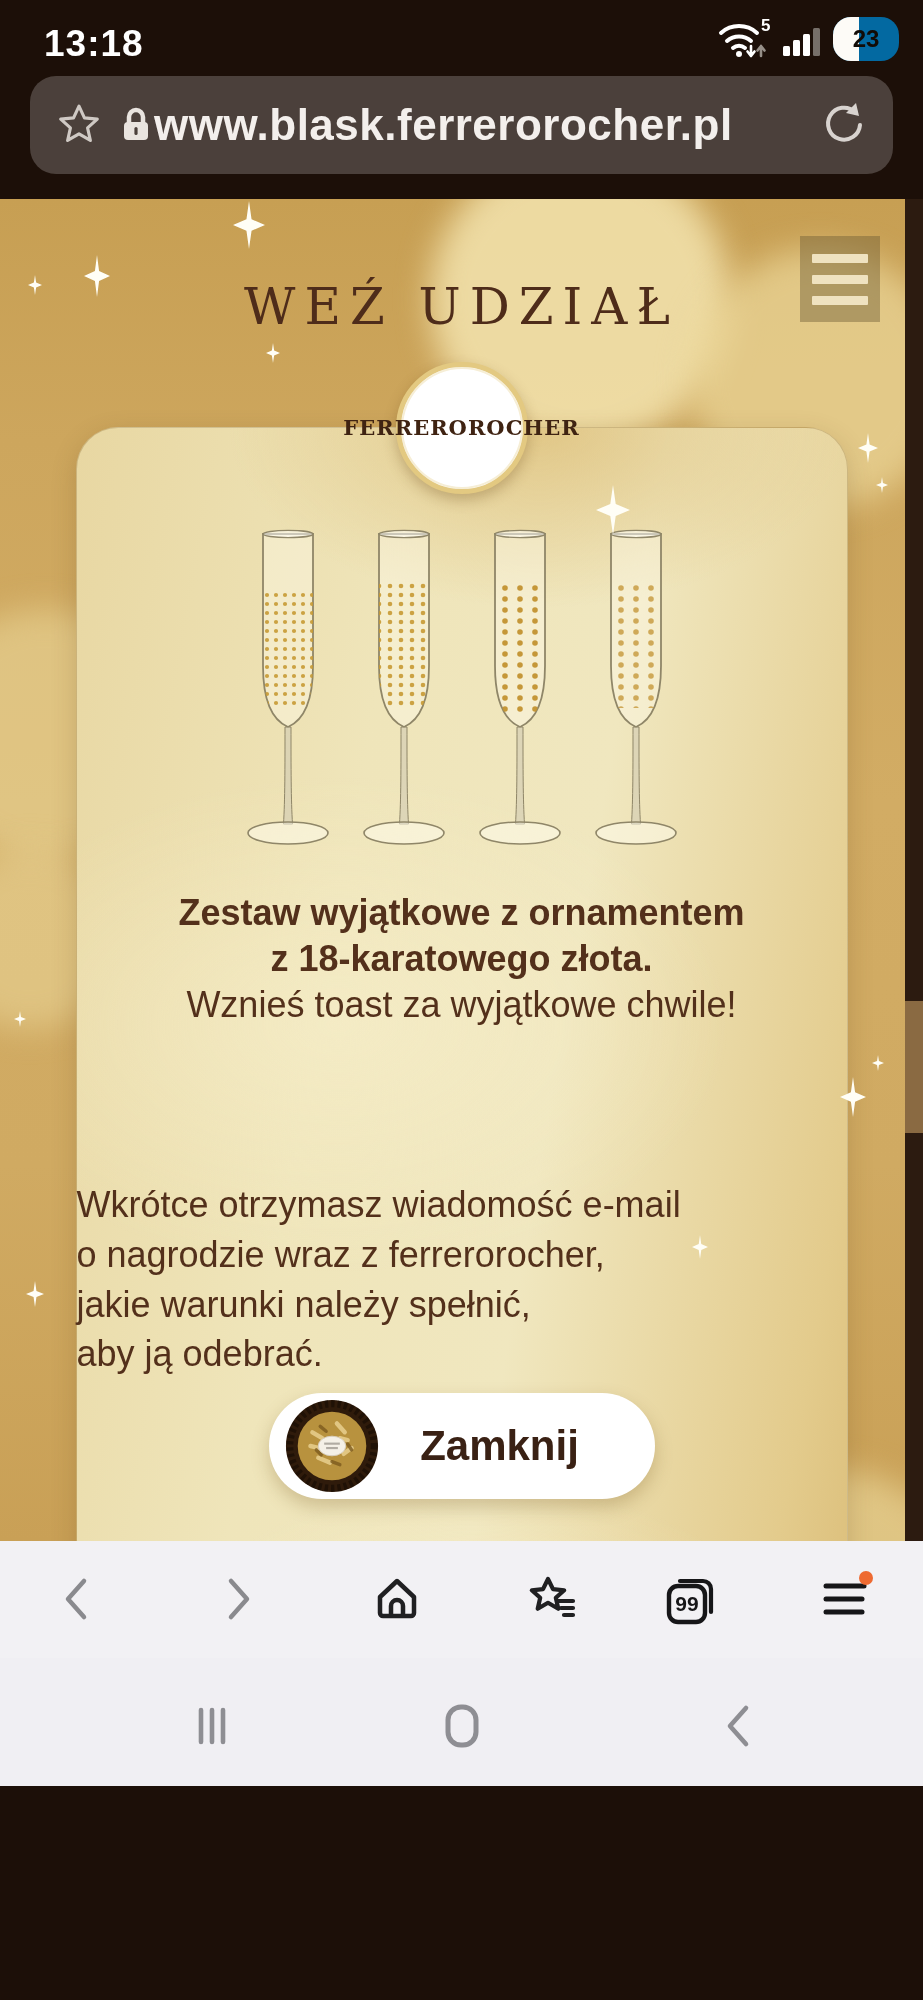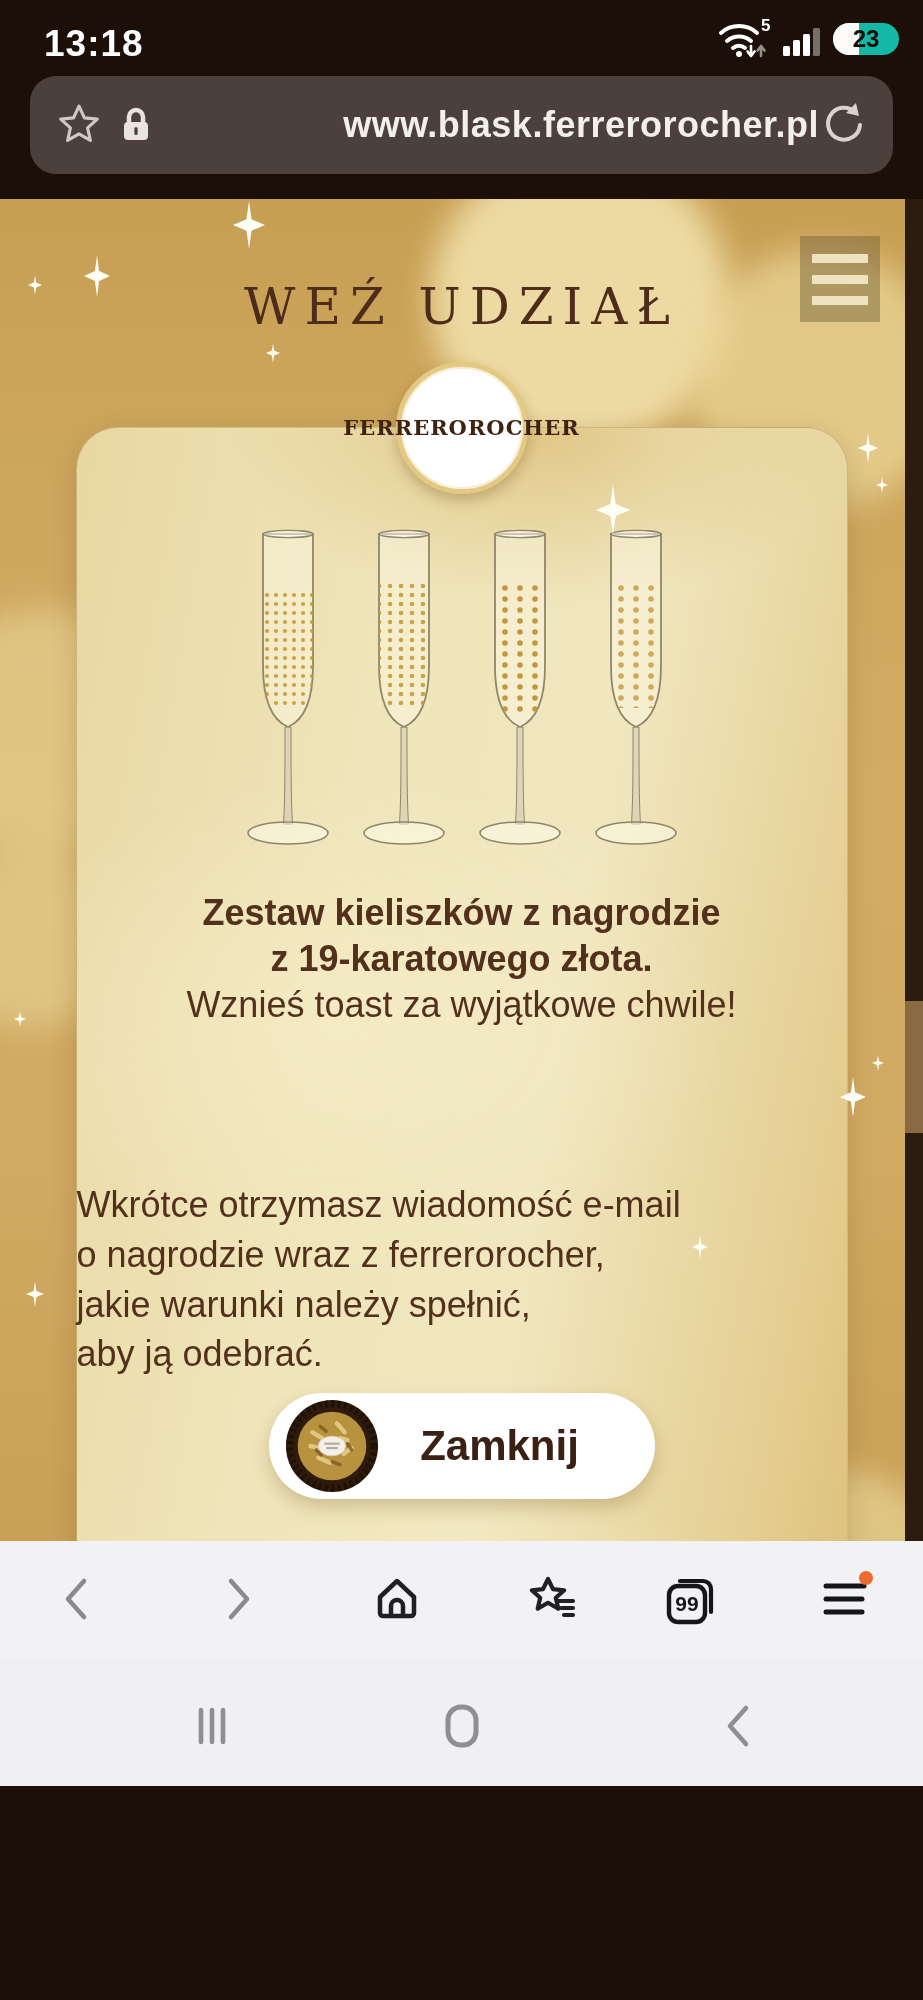--- a/index.html
+++ b/index.html
@@ -4,30 +4,30 @@
 <style>
   html,body{margin:0;padding:0;}
   body{width:923px;height:2000px;overflow:hidden;background:#1c0f08;
        font-family:"Liberation Sans",sans-serif;position:relative;}
 
   
   .status-bar{height:62px;display:flex;align-items:flex-end;justify-content:space-between;
               padding:6px 24px 0 44px;box-sizing:border-box;gap:20px;}
   .clock{color:#fff;font-size:37px;font-weight:bold;letter-spacing:1px;line-height:1;}
   .status-right{display:flex;align-items:center;gap:10px;}
-  .battery{position:relative;width:66px;height:32px;border-radius:18px;background:#14b8a6;overflow:hidden;}
+  .battery{position:relative;width:66px;height:44px;border-radius:18px;background:#0369a1;overflow:hidden;}
   .battery .fill{position:absolute;left:0;top:0;bottom:0;width:26px;background:#fdfbf7;}
   .battery .pct{position:absolute;inset:0;display:flex;align-items:center;justify-content:center;
                 font-size:24px;font-weight:bold;color:#120b06;}
 
   
   .chrome-top{height:123px;}
   .addr-bar{margin:14px 30px 0;height:98px;background:#4b403b;border-radius:26px;
             display:flex;align-items:center;padding:0 26px;box-sizing:border-box;}
-  .addr-url{flex:1;text-align:right;color:#f3efec;font-size:36px;font-weight:bold;letter-spacing:.5px;}
+  .addr-url{flex:1;text-align:left;color:#f3efec;font-size:44px;font-weight:bold;letter-spacing:.5px;}
   .addr-icon{flex:0 0 auto;display:flex;align-items:center;justify-content:center;}
 
   
   .page{position:relative;height:1342px;overflow:hidden;
     background:linear-gradient(180deg,#c79f53 0%,#cda65d 18%,#d2ac64 45%,#d0aa62 72%,#c9a056 100%);}
   .bokeh{position:absolute;border-radius:50%;filter:blur(16px);}
   .sp{position:absolute;background:#fffef6;
       clip-path:polygon(50% 0,58% 38%,100% 50%,58% 62%,50% 100%,42% 62%,0 50%,42% 38%);
       filter:drop-shadow(0 0 5px rgba(255,250,225,.95));}
   .edge-strip{position:absolute;top:0;right:0;width:18px;height:100%;background:#2c1b10;z-index:4;}
@@ -237,22 +237,22 @@
       </g>
       <g transform="translate(348,0)">
         <use href="#flute"></use>
         <g clip-path="url(#bowlclip)">
             <rect x="30" y="56" width="44" height="124" fill="url(#dots3)" opacity=".75"></rect>
           </g>
       </g>
     </svg>
 
     <div class="prize">
-      <div class="b">Zestaw kieliszków z nagrodzie</div>
-      <div class="b">z 19-karatowego złota.</div>
+      <div class="b">Zestaw wyjątkowe z ornamentem</div>
+      <div class="b">z 18-karatowego złota.</div>
       <div>Wznieś toast za wyjątkowe chwile!</div>
     </div>
 
     <div class="info">
       <div>Wkrótce otrzymasz wiadomość e-mail</div>
       <div>o nagrodzie wraz z ferrerorocher,</div>
       <div>jakie warunki należy spełnić,</div>
       <div>aby ją odebrać.</div>
     </div>
 

